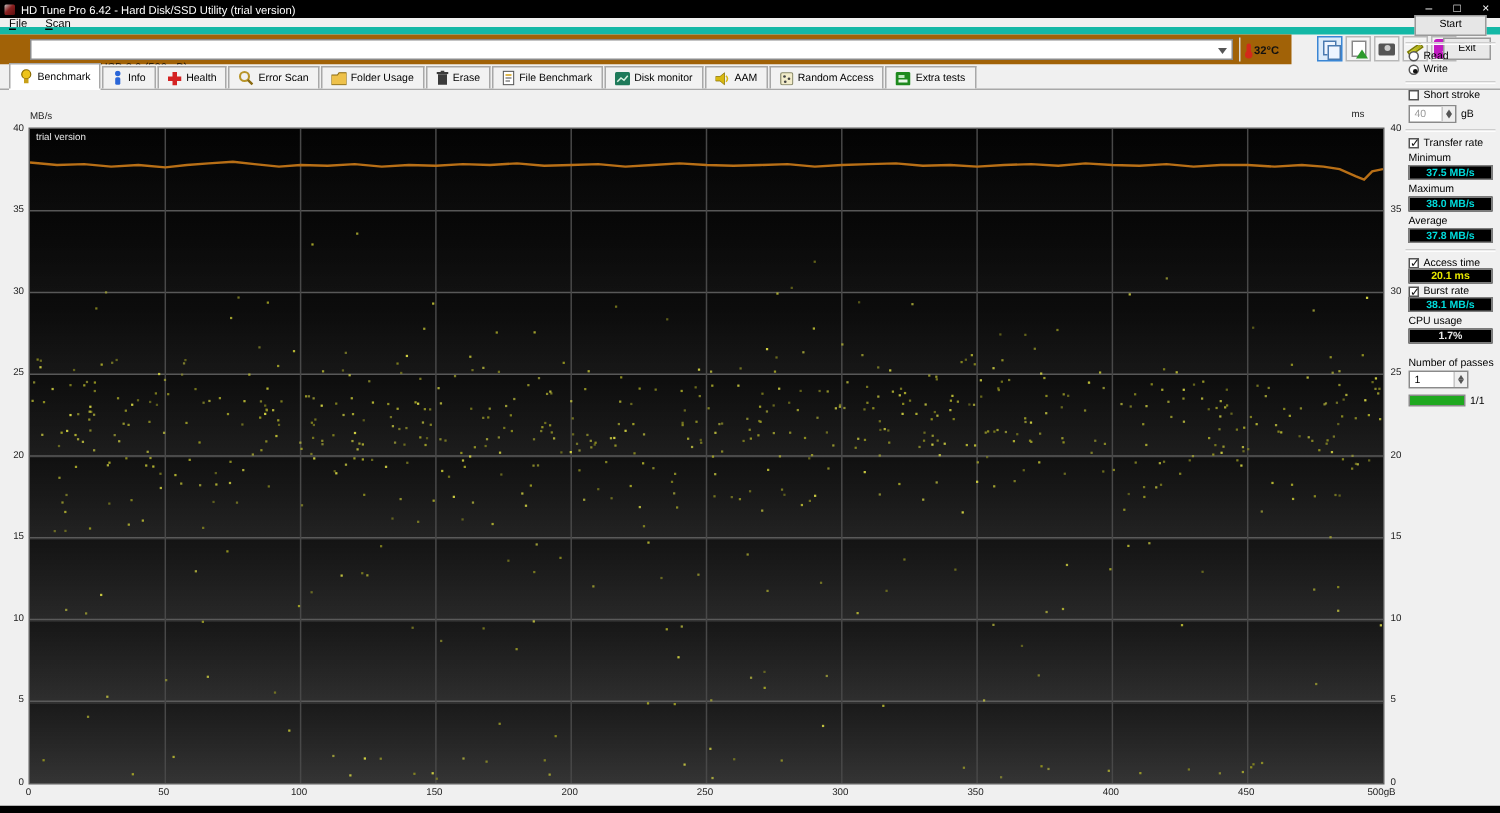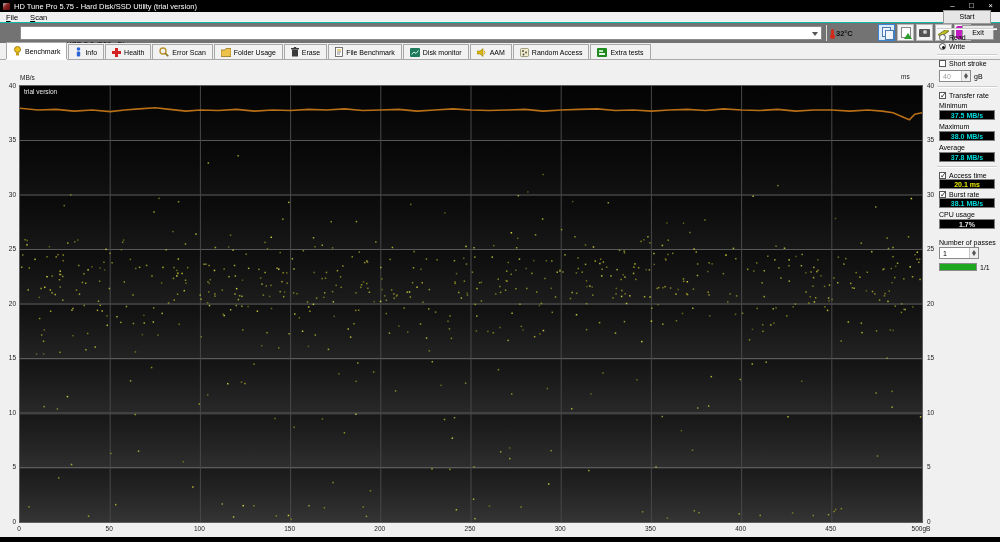--- a/index.html
+++ b/index.html
@@ -9,26 +9,26 @@
 
   
   .titlebar { position:absolute; left:0; top:0; width:1000px; height:12px; background:#000;
               display:flex; align-items:center; color:#fff; font-size:7.5px; }
   .app-icon { width:7px; height:7px; margin:0 4px 0 3px; background:linear-gradient(135deg,#c0c0c0 0%,#8a2020 45%,#5a0d0d 100%); border-radius:1px; }
   .win-controls { position:absolute; right:0; top:0; height:12px; display:flex; }
   .win-btn { width:19px; height:12px; color:#fff; font-size:8px; line-height:11px; text-align:center; cursor:default; }
 
   
   .menubar { position:absolute; left:0; top:12px; width:1000px; height:11px; background:#f0f0f0;
-             display:flex; align-items:center; font-size:7.5px; color:#000; border-bottom:1px solid #14b8a6; }
+             display:flex; align-items:center; font-size:7.5px; color:#000; border-bottom:5px solid #14b8a6; }
   .menu-item { padding:0 6px; height:11px; line-height:11px; display:inline-block; }
   .menu-item::first-letter { text-decoration:underline; }
 
   
-  .cmdbar { position:absolute; left:0; top:23px; width:1000px; height:20px; background:#737373; }
+  .cmdbar { position:absolute; left:0; top:23px; width:861px; height:20px; background:#a16207; }
   .combo { position:absolute; left:20px; top:3px; width:802px; height:14px; background:#fff;
            border:1px solid #8a8a8a; font-size:7.5px; line-height:12px; padding-left:4px;
            white-space:pre; color:#000; }
   .combo-arrow { position:absolute; right:3px; top:5px; width:0; height:0;
                  border-left:3px solid transparent; border-right:3px solid transparent; border-top:4px solid #555; }
   .temp { position:absolute; left:826px; top:2px; height:16px; display:flex; align-items:center; font-size:7.5px; font-weight:bold; color:#111; border-left:1px solid #d8d8d8; padding-left:4px; }
   .thermo { width:3px; height:9px; background:#d22a1a; border-radius:2px; margin-right:2px; position:relative; }
   .thermo::after { content:""; position:absolute; left:-1px; bottom:-1px; width:5px; height:5px; background:#d22a1a; border-radius:50%; }
   .tool-btns { position:absolute; left:878px; top:1px; display:flex; gap:2px; }
   .tool-btn { width:17px; height:17px; border:1px solid #b8b8b8; background:#f4f4f4; display:flex; align-items:center; justify-content:center; }
@@ -97,21 +97,21 @@
   .progress { width:38px; height:8px; border:1px solid #8a8a8a; background:#fff; }
   .progress > div { height:100%; background:#1fa81f; }
 </style>
 </head>
 <body>
 
 <div class="app">
 
   <div class="titlebar">
     <span class="app-icon"></span>
-    <span>HD Tune Pro 5.75 - Hard Disk/SSD Utility (trial version)</span>
+    <span>HD Tune Pro 6.42 - Hard Disk/SSD Utility (trial version)</span>
     <div class="win-controls">
       <div class="win-btn">–</div>
       <div class="win-btn">□</div>
       <div class="win-btn close">×</div>
     </div>
   </div>
 
   <div class="menubar">
     <span class="menu-item">File</span>
     <span class="menu-item">Scan</span>

